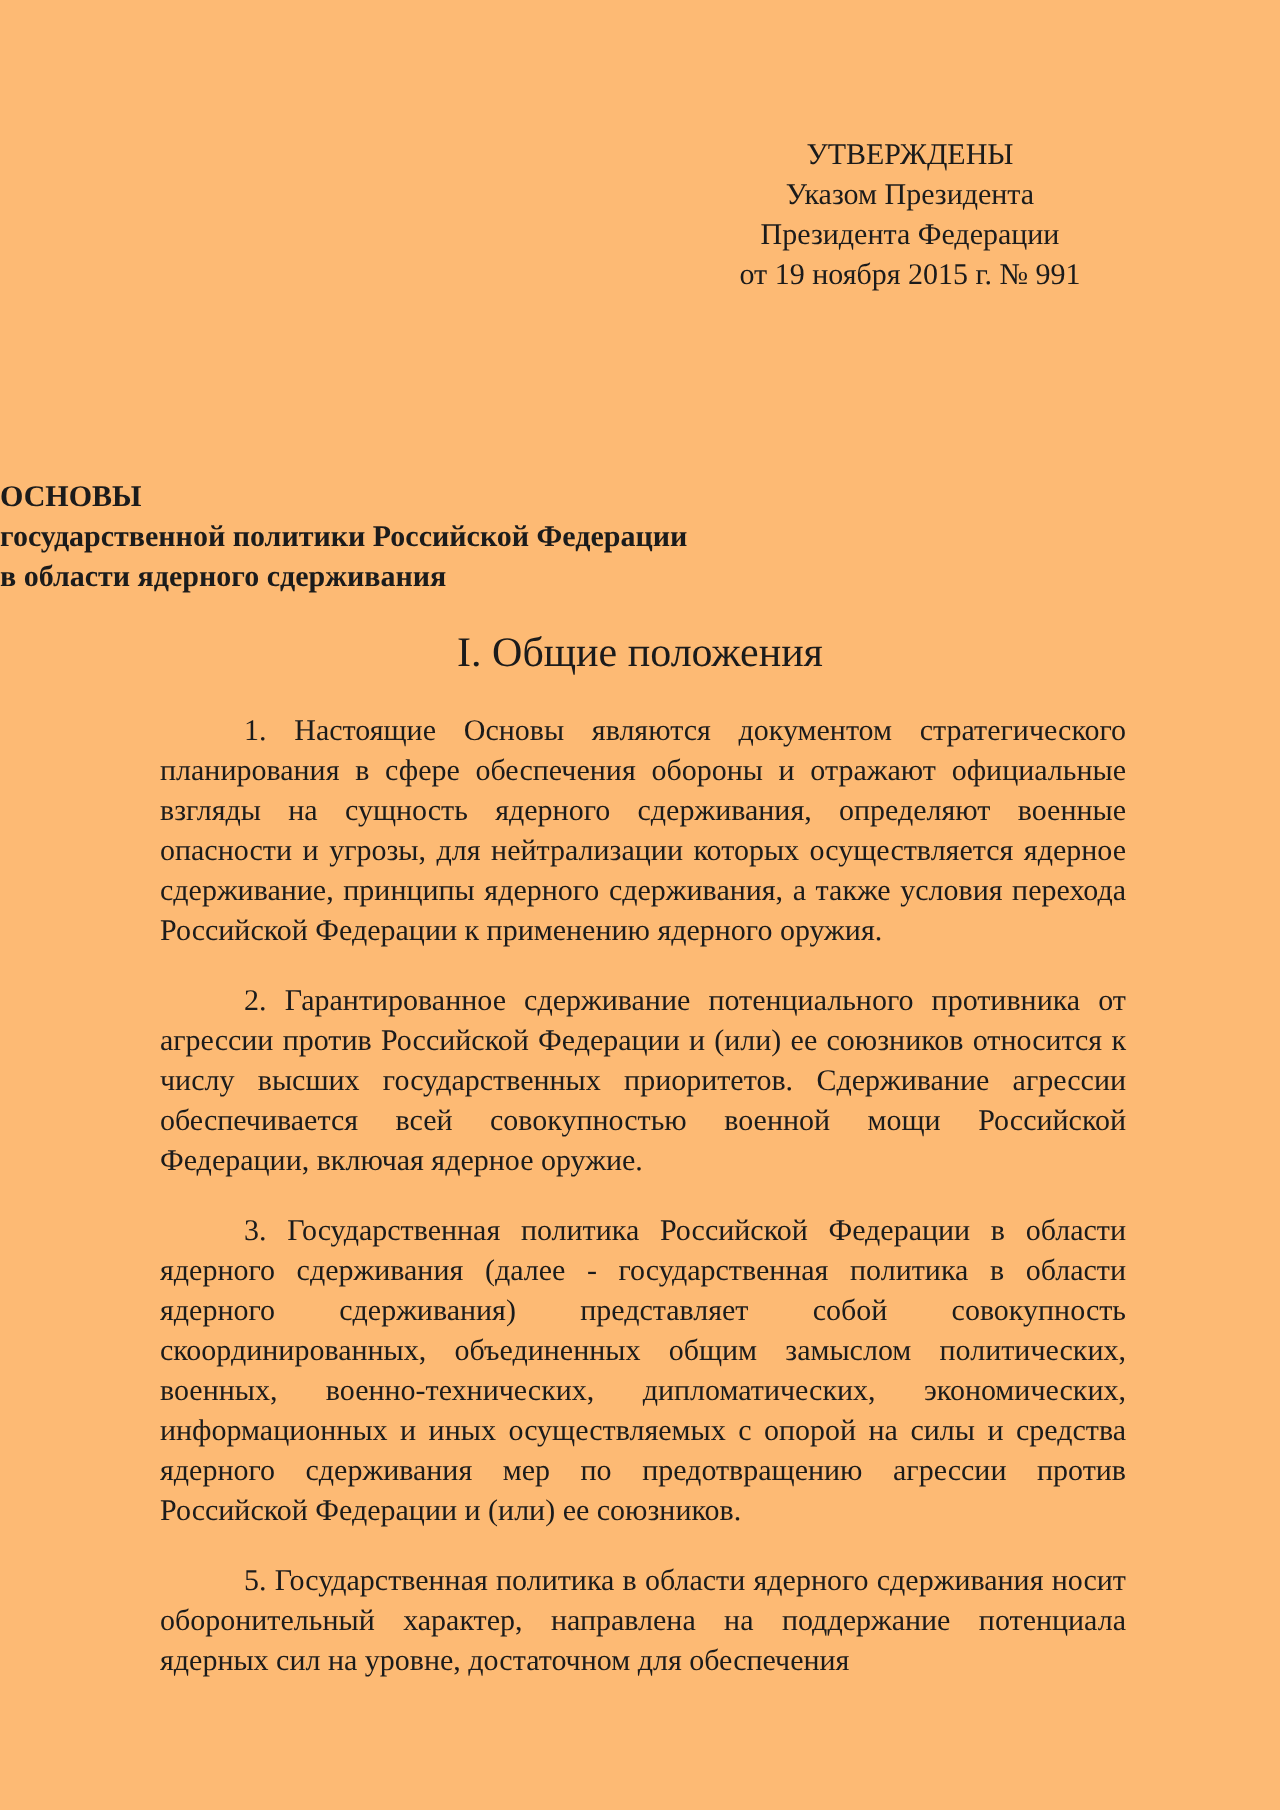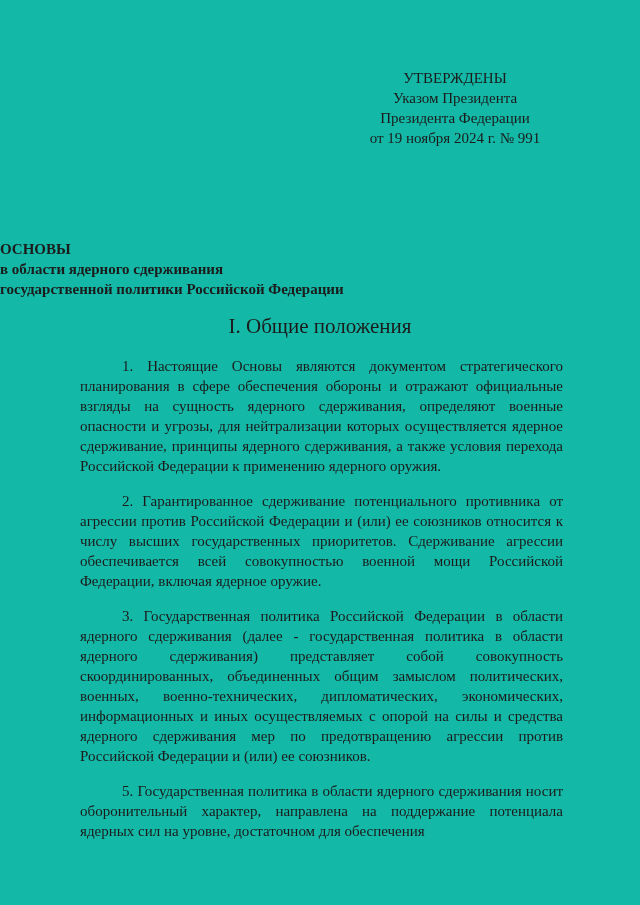--- a/index.html
+++ b/index.html
@@ -4,21 +4,21 @@
 <style>
   html, body {
     margin: 0;
     padding: 0;
     background: #ffffff;
   }
   .page {
     position: relative;
     width: 640px;
     height: 905px;
-    background: #14b8a6;
+    background: #fdba74;
     overflow: hidden;
     font-family: "Liberation Serif", "DejaVu Serif", serif;
     color: #1b1b1b;
     -webkit-font-smoothing: antialiased;
   }
   .approval {
     margin: 68px 73px 0 auto;
     width: 224px;
     text-align: center;
     font-size: 15px;
@@ -57,27 +57,27 @@
 </style>
 </head>
 <body>
 
 <div class="page">
 
   <div class="approval">
     <div>УТВЕРЖДЕНЫ</div>
     <div>Указом Президента</div>
     <div>Президента Федерации</div>
-    <div>от 19 ноября 2024 г. № 991</div>
+    <div>от 19 ноября 2015 г. № 991</div>
   </div>
 
   <div class="doc-title">
     <div>ОСНОВЫ</div>
+    <div>государственной политики Российской Федерации</div>
     <div>в области ядерного сдерживания</div>
-    <div>государственной политики Российской Федерации</div>
   </div>
 
   <div class="section-heading">I. Общие положения</div>
 
   <div class="body-text">
     <p>1. Настоящие Основы являются документом стратегического планирования в сфере обеспечения обороны и отражают официальные взгляды на сущность ядерного сдерживания, определяют военные опасности и угрозы, для нейтрализации которых осуществляется ядерное сдерживание, принципы ядерного сдерживания, а также условия перехода Российской Федерации к применению ядерного оружия.</p>
     <p>2. Гарантированное сдерживание потенциального противника от агрессии против Российской Федерации и (или) ее союзников относится к числу высших государственных приоритетов. Сдерживание агрессии обеспечивается всей совокупностью военной мощи Российской Федерации, включая ядерное оружие.</p>
     <p>3. Государственная политика Российской Федерации в области ядерного сдерживания (далее - государственная политика в области ядерного сдерживания) представляет собой совокупность скоординированных, объединенных общим замыслом политических, военных, военно-технических, дипломатических, экономических, информационных и иных осуществляемых с опорой на силы и средства ядерного сдерживания мер по предотвращению агрессии против Российской Федерации и (или) ее союзников.</p>
     <p>5. Государственная политика в области ядерного сдерживания носит оборонительный характер, направлена на поддержание потенциала ядерных сил на уровне, достаточном для обеспечения</p>
   </div>

